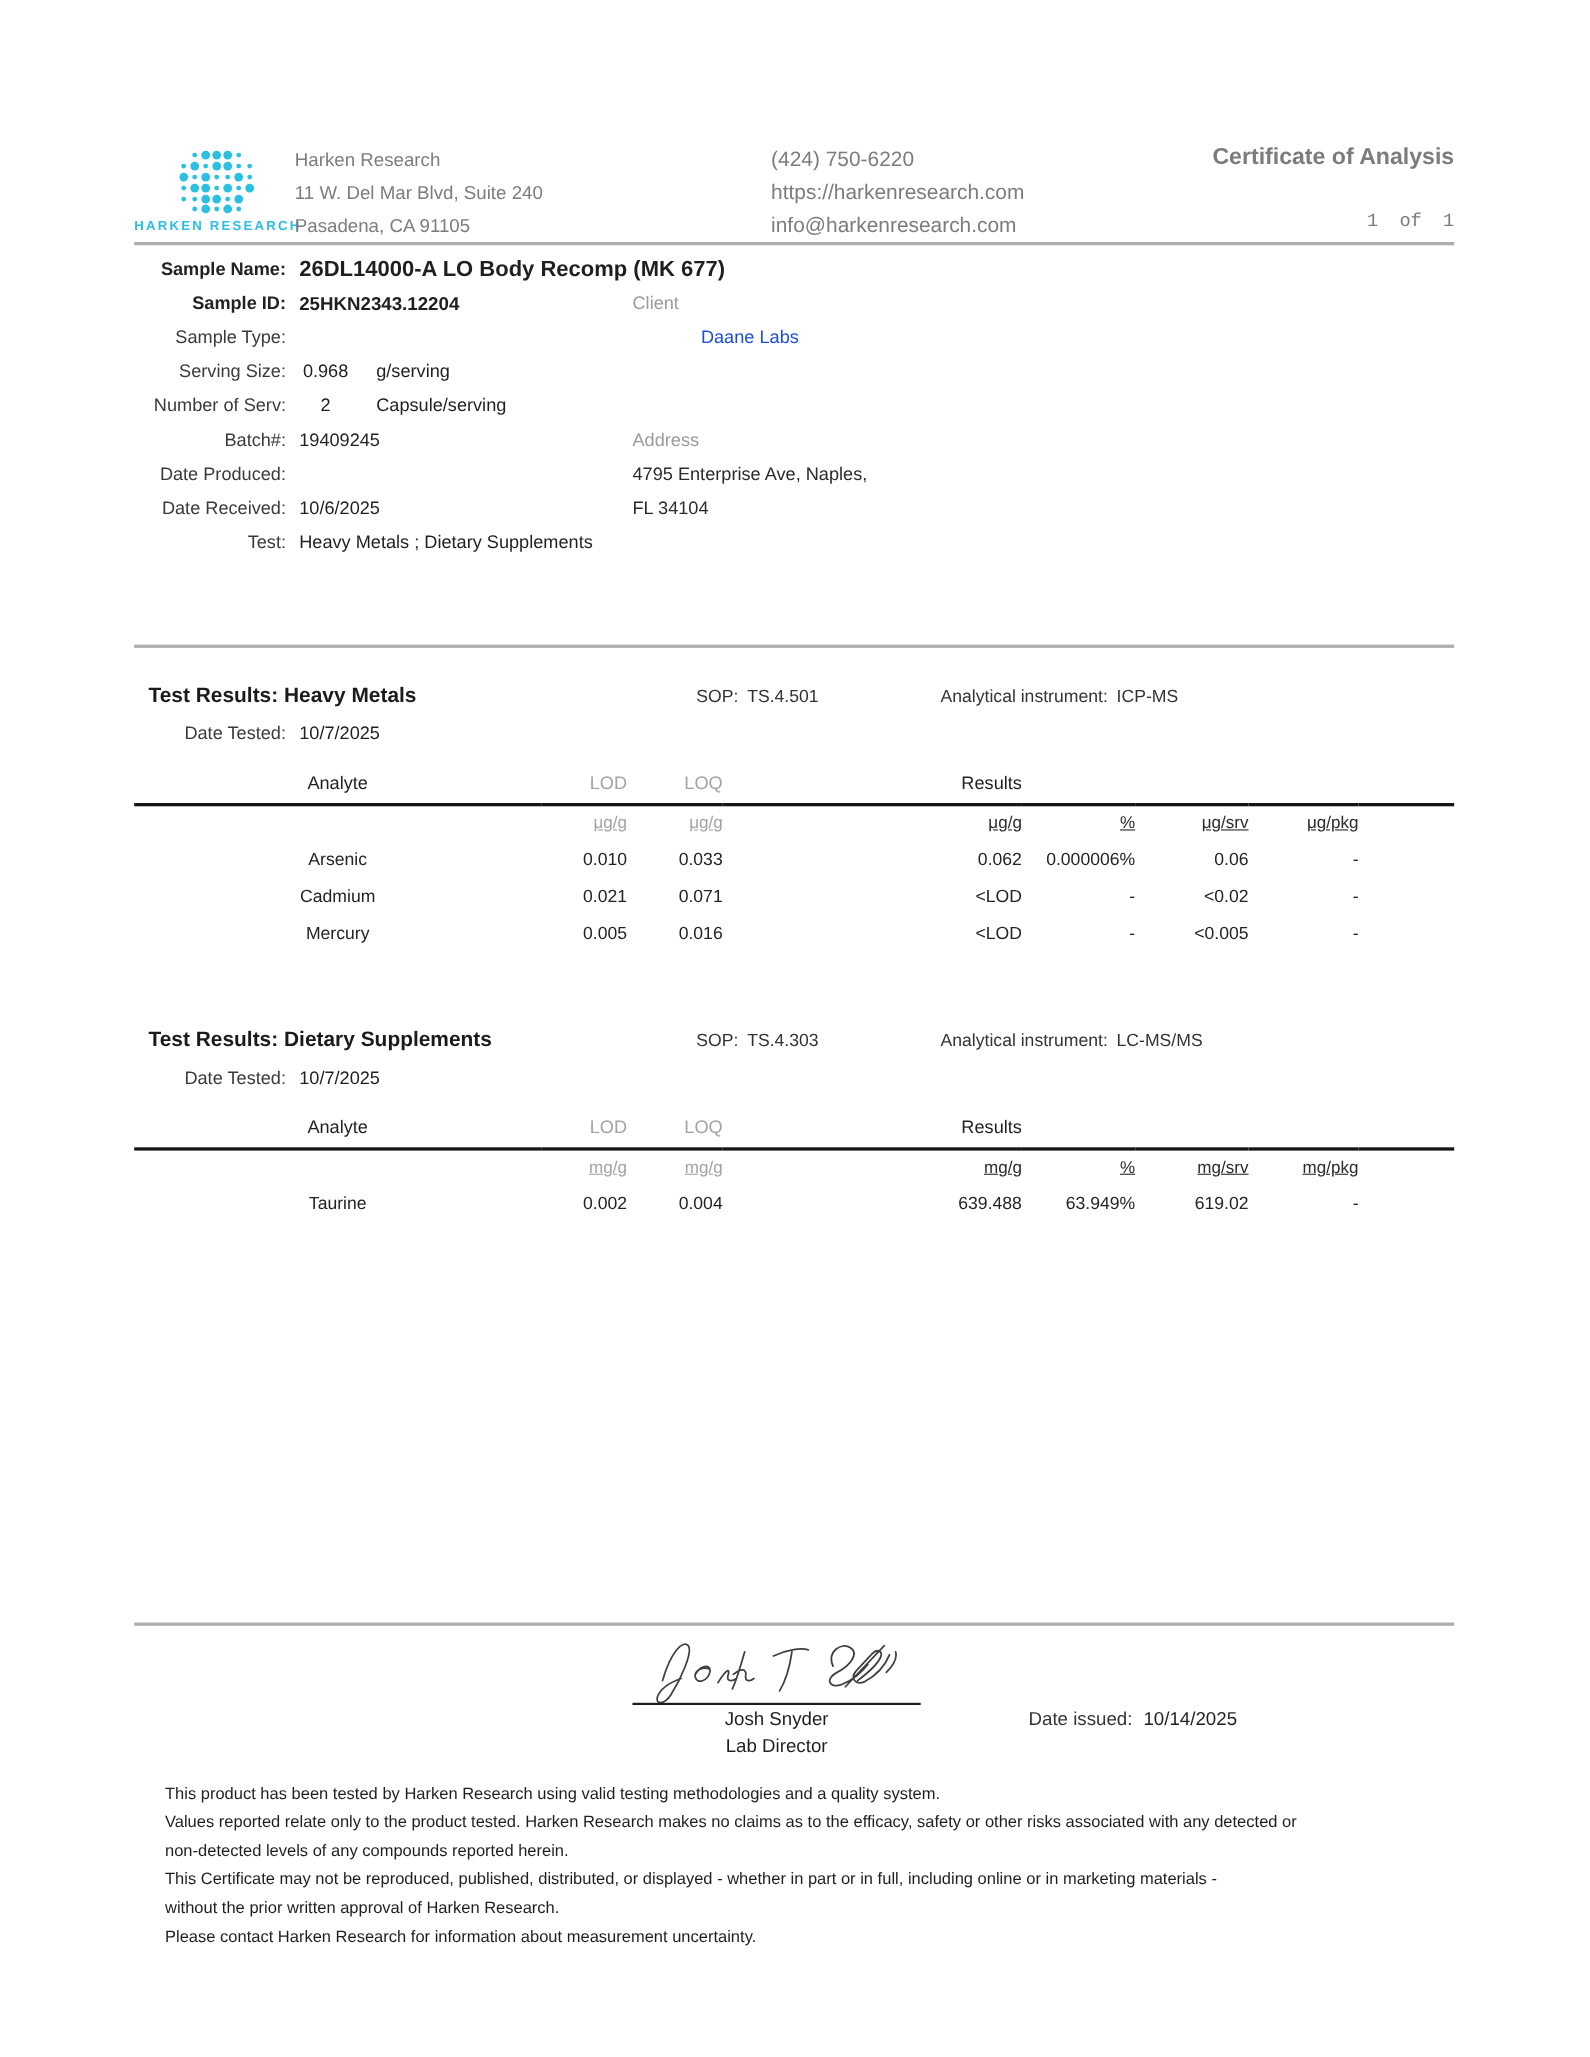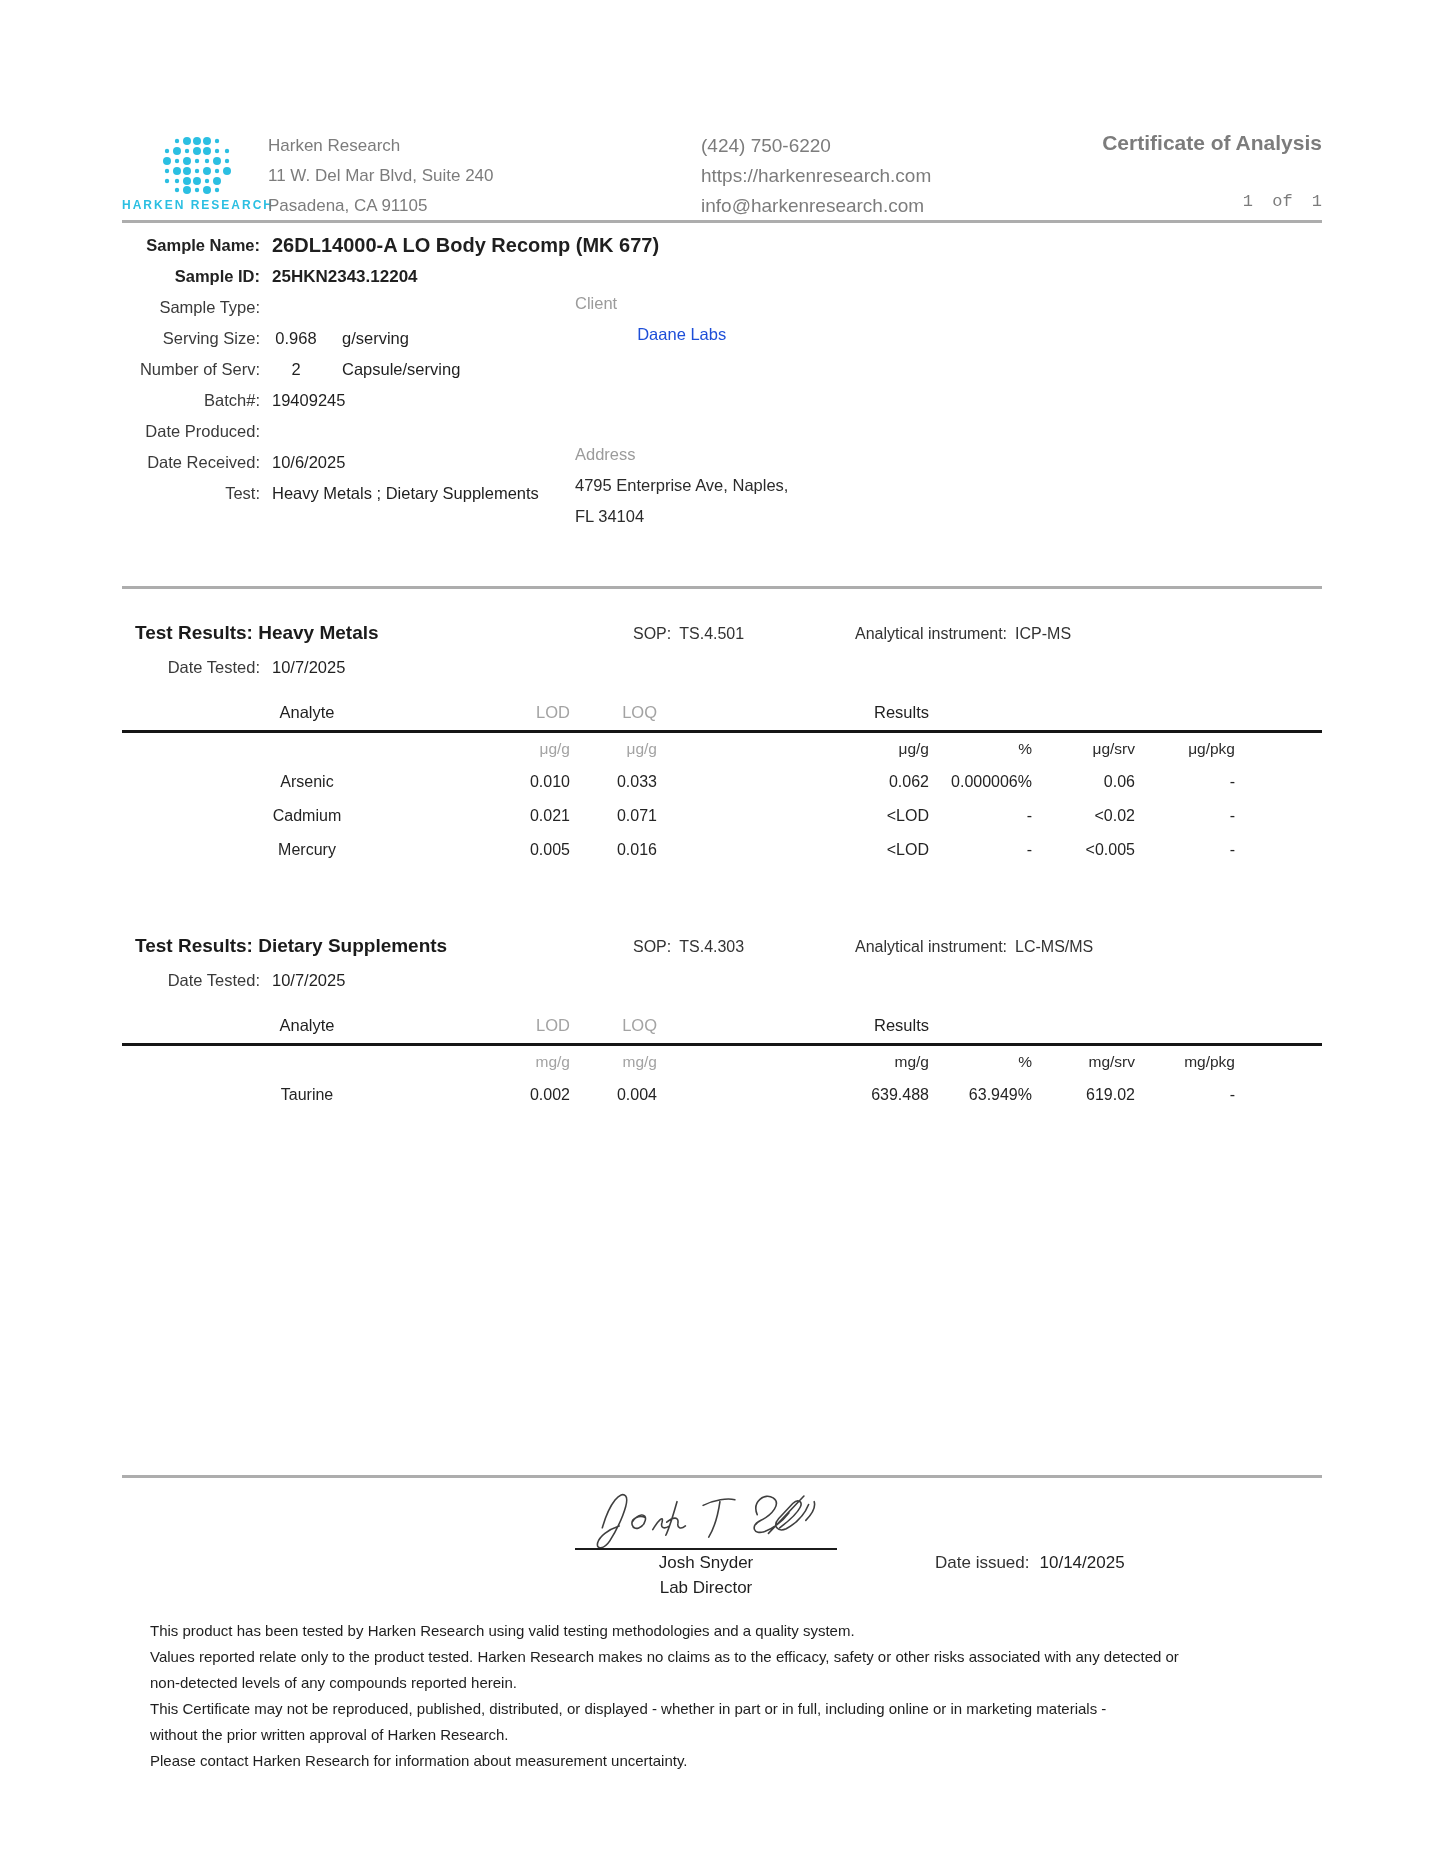--- a/index.html
+++ b/index.html
@@ -22,41 +22,41 @@
   .info-row{display:flex;height:31px;align-items:center;}
   .ilabel{width:138px;text-align:right;padding-right:12px;font-size:16.5px;color:#3a3a3a;flex:none;white-space:nowrap;}
   .ilabel.b{font-weight:bold;color:#222;}
   .ival{font-size:16.5px;color:#1f1f1f;white-space:nowrap;}
   .ival.name{font-size:20px;font-weight:bold;}
   .ival.idv{font-size:17px;font-weight:bold;}
   .num{display:inline-block;width:48px;text-align:center;}
   .unit{display:inline-block;margin-left:22px;}
   .client-block{left:575px;top:261px;font-size:16.5px;}
   .client-block div{height:31px;line-height:31px;}
-  .muted{color:#9b9b9b;margin-top:27px;}
+  .muted{color:#9b9b9b;}
   .client-name{font-weight:normal;color:#1d4ed8;text-align:center;}
   .spacer62{height:62px !important;}
   
   .section{left:122px;width:1200px;}
   .sec1{top:622px;}
   .sec2{top:935px;}
   .sec-head{position:relative;height:26px;}
   .sec-title{position:absolute;left:13px;top:0;font-size:19px;font-weight:bold;color:#1b1b1b;white-space:nowrap;}
   .sec-sop{position:absolute;left:511px;top:3px;font-size:16px;color:#333;white-space:nowrap;}
   .sec-inst{position:absolute;left:733px;top:3px;font-size:16px;color:#333;white-space:nowrap;}
   .lbl-gap{margin-right:8px;}
   .sec-date{display:flex;align-items:center;height:31px;margin-top:4px;}
   table.results{border-collapse:collapse;table-layout:fixed;width:1200px;margin-top:11px;}
   table.results th,table.results td{padding:0;font-weight:normal;overflow:visible;white-space:nowrap;}
   tr.hdr th{height:36px;vertical-align:middle;font-size:16.5px;border-bottom:3px solid #161616;}
   th.c-analyte{text-align:center;font-weight:bold;color:#1f1f1f;}
   th.gray, td.gray{color:#a3a3a3;}
   th.r, td.r{text-align:right;}
   th.c-results{font-weight:bold;color:#1f1f1f;}
-  tr.units td{height:32px;vertical-align:middle;font-size:15.5px;}
+  tr.units td{height:32px;vertical-align:middle;font-size:15.5px;text-decoration:underline;}
   tr.data td{height:34px;vertical-align:middle;font-size:16px;color:#242424;}
   td.c{text-align:center;}
   td.pct-small{font-size:13px;}
   
   .sig-svg{left:555px;top:1483px;}
   .sig-line{left:575px;top:1548px;width:262px;height:2px;background:#1c1c1c;}
   .sig-name{left:575px;top:1553px;width:262px;text-align:center;font-size:17px;color:#1f1f1f;}
   .sig-title{left:575px;top:1578px;width:262px;text-align:center;font-size:17px;color:#1f1f1f;}
   .date-issued{left:935px;top:1553px;font-size:17px;color:#1f1f1f;}
   .date-issued .di-lbl{margin-right:10px;color:#333;}

